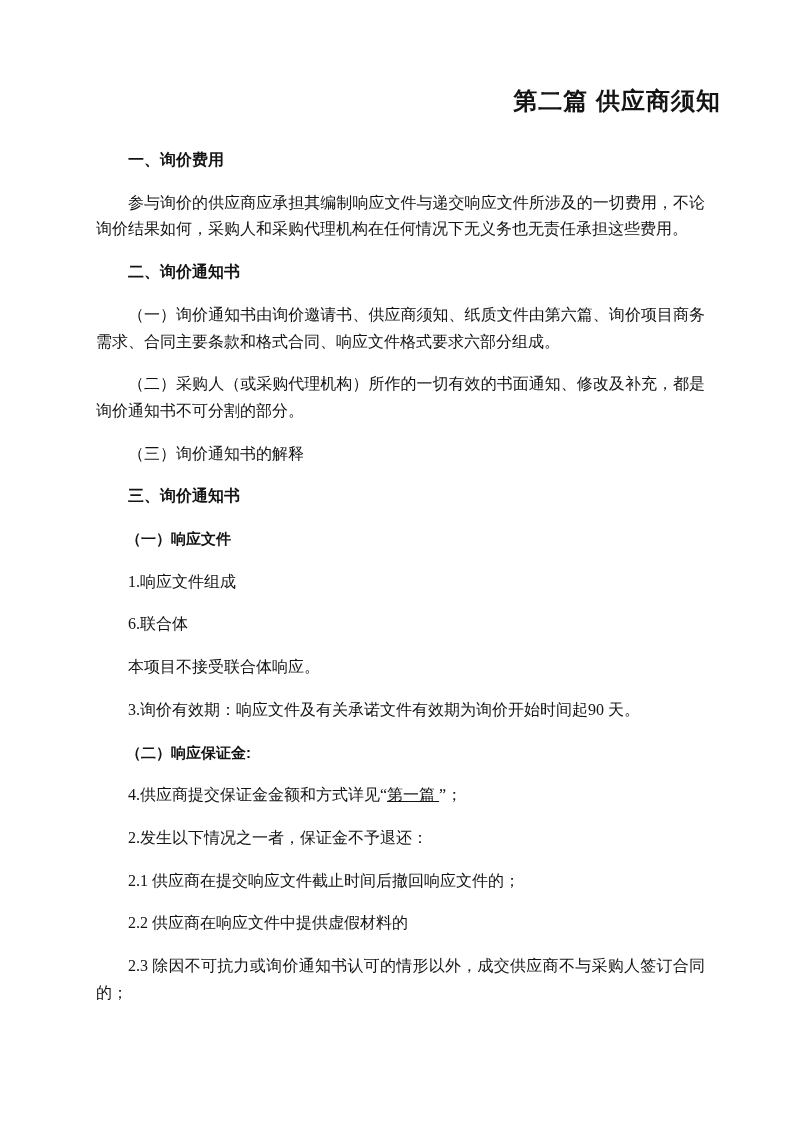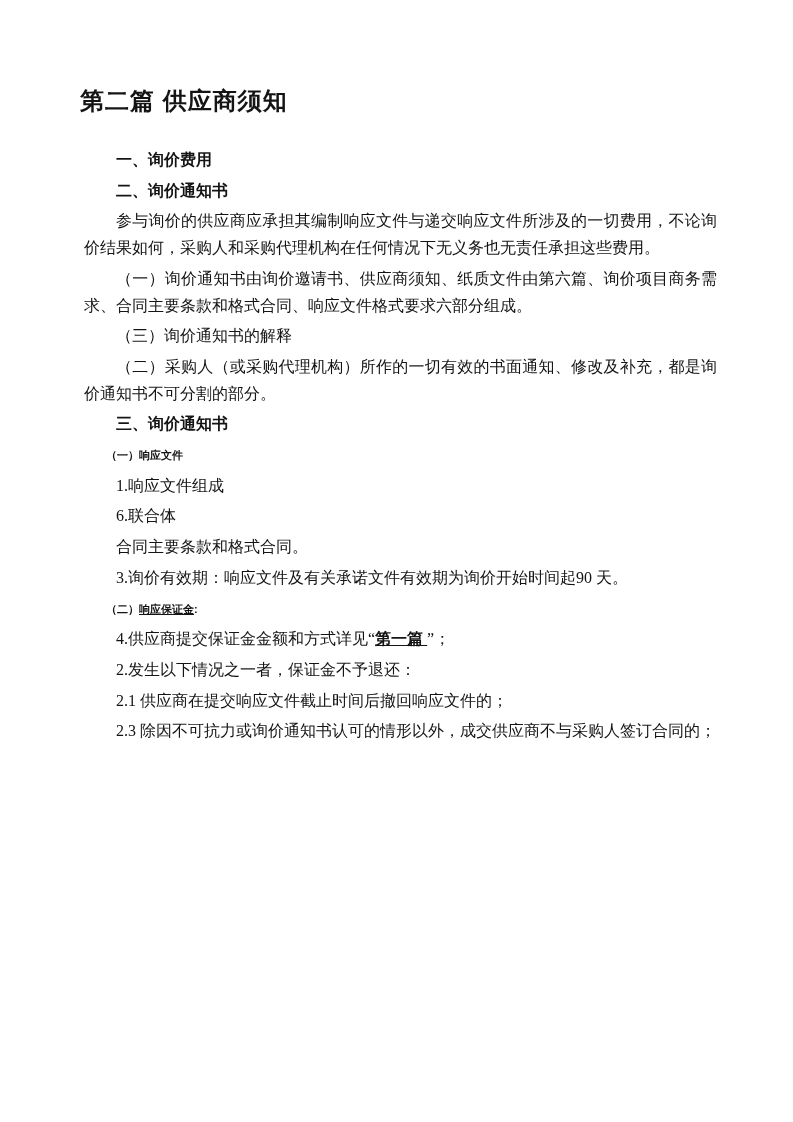--- a/index.html
+++ b/index.html
@@ -17,88 +17,88 @@
     padding: 84px 72px 20px 80px;
     overflow: hidden;
     font-family: "Liberation Serif", "DejaVu Serif", serif;
     color: #141414;
   }
   .doc-title {
     font-family: "Liberation Sans", "DejaVu Sans", sans-serif;
     font-weight: bold;
     font-size: 24px;
     line-height: 33px;
-    text-align: left;
+    text-align: right;
     letter-spacing: 1px;
     margin: 0 0 30px 0;
     text-indent: 0;
   }
   .para {
-    margin: 4px;
+    margin: 16px;
     font-size: 16px;
     line-height: 26.7px;
     text-align: justify;
     text-indent: 2em;
     word-break: break-all;
   }
   .para.heading {
     font-family: "Liberation Sans", "DejaVu Sans", sans-serif;
     font-weight: bold;
   }
   .para.subheading {
     font-family: "Liberation Sans", "DejaVu Sans", sans-serif;
     font-weight: bold;
-    font-size: 11px;
+    font-size: 15px;
   }
   .underlined {
-    text-decoration: underline;
   }
   .reference {
-    font-weight: bold;
+    font-weight: normal;
     text-decoration: underline;
   }
 </style>
 </head>
 <body>
 
 <div class="page">
 
   <h1 class="doc-title">第二篇 供应商须知</h1>
 
   <p class="para heading">一、询价费用</p>
 
+  <p class="para">参与询价的供应商应承担其编制响应文件与递交响应文件所涉及的一切费用，不论询价结果如何，采购人和采购代理机构在任何情况下无义务也无责任承担这些费用。</p>
+
   <p class="para heading">二、询价通知书</p>
-
-  <p class="para">参与询价的供应商应承担其编制响应文件与递交响应文件所涉及的一切费用，不论询价结果如何，采购人和采购代理机构在任何情况下无义务也无责任承担这些费用。</p>
 
   <p class="para">（一）询价通知书由询价邀请书、供应商须知、纸质文件由第六篇、询价项目商务需求、合同主要条款和格式合同、响应文件格式要求六部分组成。</p>
 
+  <p class="para">（二）采购人（或采购代理机构）所作的一切有效的书面通知、修改及补充，都是询价通知书不可分割的部分。</p>
+
   <p class="para">（三）询价通知书的解释</p>
-
-  <p class="para">（二）采购人（或采购代理机构）所作的一切有效的书面通知、修改及补充，都是询价通知书不可分割的部分。</p>
 
 
   <p class="para heading">三、询价通知书</p>
 
   <p class="para subheading">（一）响应文件</p>
 
 
   <p class="para">1.响应文件组成</p>
 
 
   <p class="para">6.联合体</p>
 
-  <p class="para">合同主要条款和格式合同。</p>
+  <p class="para">本项目不接受联合体响应。</p>
 
   <p class="para">3.询价有效期：响应文件及有关承诺文件有效期为询价开始时间起90 天。</p>
 
   <p class="para subheading"><span>（二）</span><span class="underlined">响应保证金</span><span>:</span></p>
 
   <p class="para"><span>4.供应商提交保证金金额和方式详见“</span><span class="reference">第一篇 </span><span>”；</span></p>
 
   <p class="para">2.发生以下情况之一者，保证金不予退还：</p>
 
   <p class="para">2.1 供应商在提交响应文件截止时间后撤回响应文件的；</p>
 
+  <p class="para">2.2 供应商在响应文件中提供虚假材料的</p>
 
   <p class="para">2.3 除因不可抗力或询价通知书认可的情形以外，成交供应商不与采购人签订合同的；</p>
 
 </div>
 
 </body></html>

